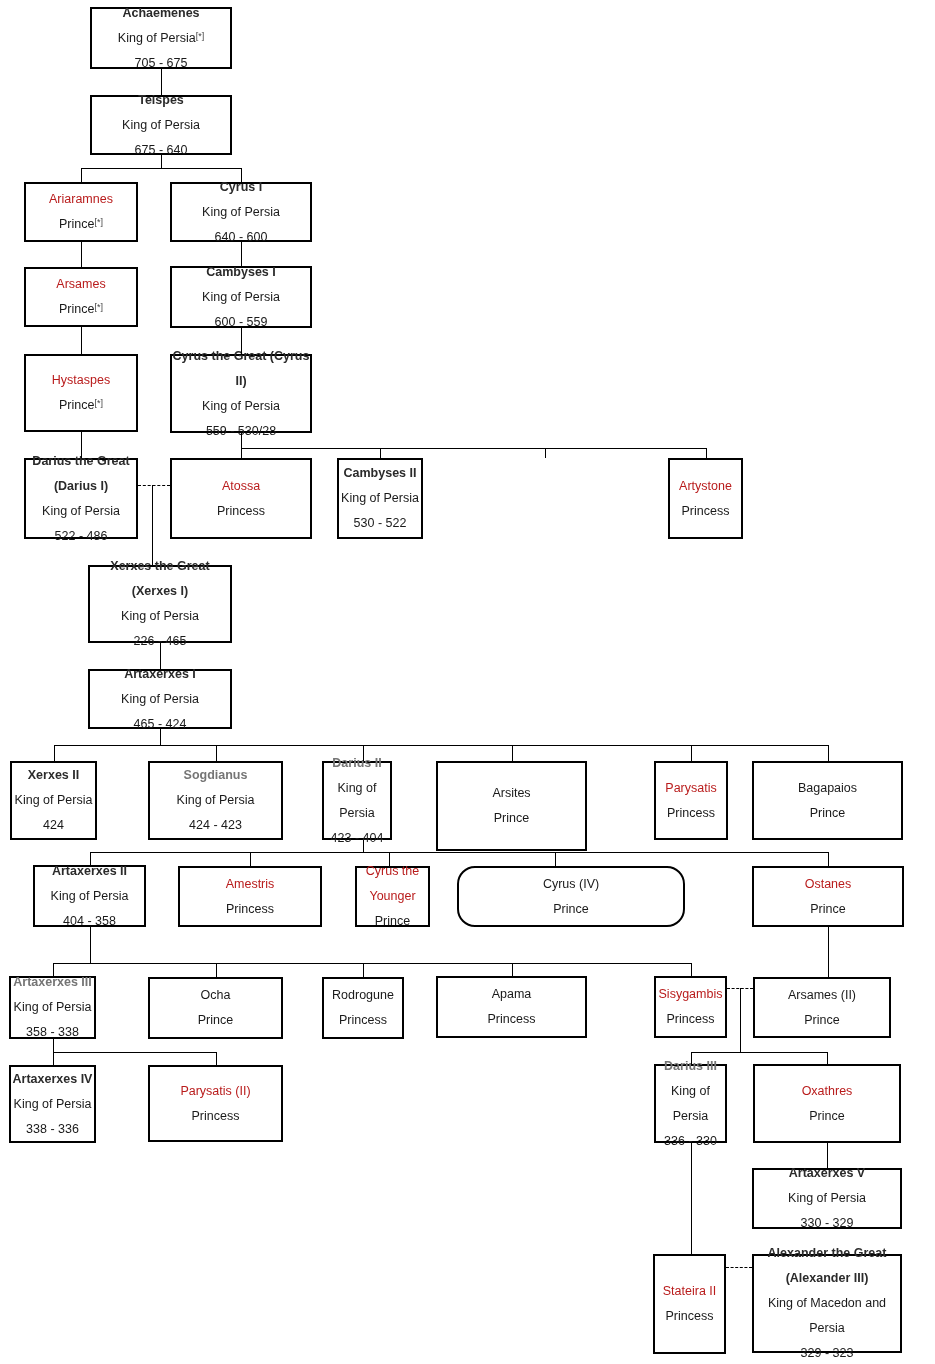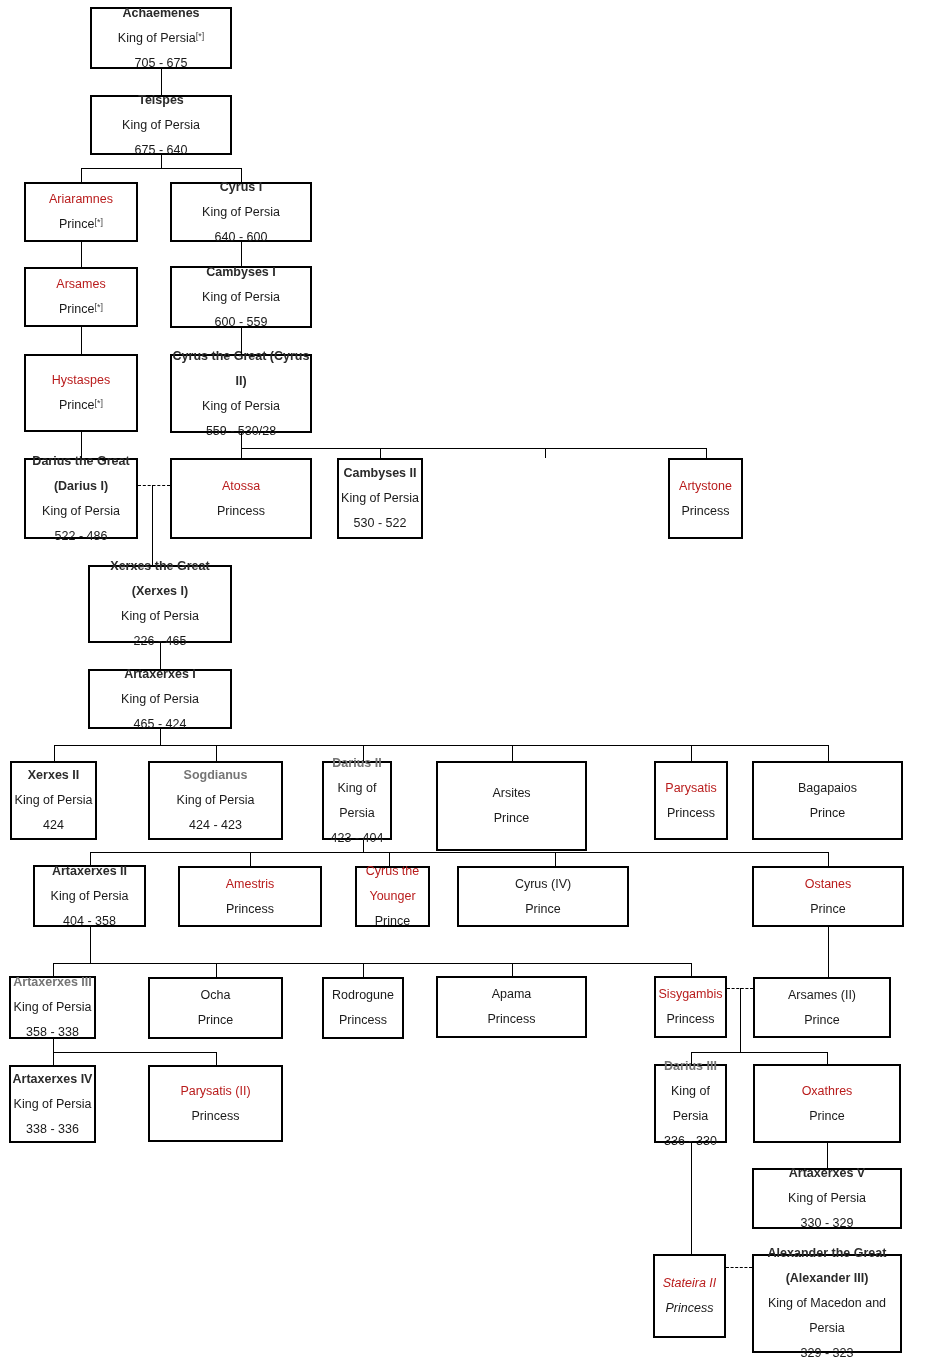--- a/index.html
+++ b/index.html
@@ -144,21 +144,21 @@
     </div>
     <div class="person-box" style="left: 178px; top: 866px; width: 144px; height: 61px;">
       <div class="row row-name"><span class="s-g">Amestris</span></div>
       <div class="row row-title"><span class="s-d">Princess</span></div>
     </div>
     <div class="person-box" style="left: 347px; top: 866px; width: 75px; height: 61px; margin-left: 8px;">
       <div class="row row-name"><span class="s-g">Cyrus the</span></div>
       <div class="row row-name"><span class="s-g">Younger</span></div>
       <div class="row row-title"><span class="s-d">Prince</span></div>
     </div>
-    <div class="person-box" style="left: 457px; top: 866px; width: 172px; height: 61px;">
+    <div class="person-box" style="left: 457px; top: 866px; width: 228px; height: 61px; border-radius: 18px;">
       <div class="row row-name"><span class="s-d">Cyrus (IV)</span></div>
       <div class="row row-title"><span class="s-d">Prince</span></div>
     </div>
     <div class="person-box" style="left: 752px; top: 866px; width: 152px; height: 61px;">
       <div class="row row-name"><span class="s-g">Ostanes</span></div>
       <div class="row row-title"><span class="s-d">Prince</span></div>
     </div>
     <div class="person-box" style="left: 9px; top: 976px; width: 87px; height: 63px;">
       <div class="row row-name"><span class="s-b-g">Artaxerxes III</span></div>
       <div class="row row-title"><span class="s-d">King of Persia</span></div>
@@ -201,21 +201,21 @@
     </div>
     <div class="person-box" style="left: 753px; top: 1064px; width: 148px; height: 79px;">
       <div class="row row-name"><span class="s-g">Oxathres</span></div>
       <div class="row row-title"><span class="s-d">Prince</span></div>
     </div>
     <div class="person-box" style="left: 752px; top: 1168px; width: 150px; height: 61px;">
       <div class="row row-name"><span class="s-b-d">Artaxerxes V</span></div>
       <div class="row row-title"><span class="s-d">King of Persia</span></div>
       <div class="row row-dates"><span class="s-d">330 - 329</span></div>
     </div>
-    <div class="person-box" style="left: 653px; top: 1254px; width: 73px; height: 84px; font-style: italic;">
+    <div class="person-box" style="left: 653px; top: 1254px; width: 73px; height: 100px;">
       <div class="row row-name"><span class="s-g">Stateira II</span></div>
       <div class="row row-title"><span class="s-d">Princess</span></div>
     </div>
     <div class="person-box" style="left: 752px; top: 1254px; width: 150px; height: 99px;">
       <div class="row row-name"><span class="s-b-d">Alexander the Great</span></div>
       <div class="row row-name"><span class="s-b-d">(Alexander III)</span></div>
       <div class="row row-title"><span class="s-d">King of Macedon and</span></div>
       <div class="row row-title"><span class="s-d">Persia</span></div>
       <div class="row row-dates"><span class="s-d">329 - 323</span></div>
     </div>

